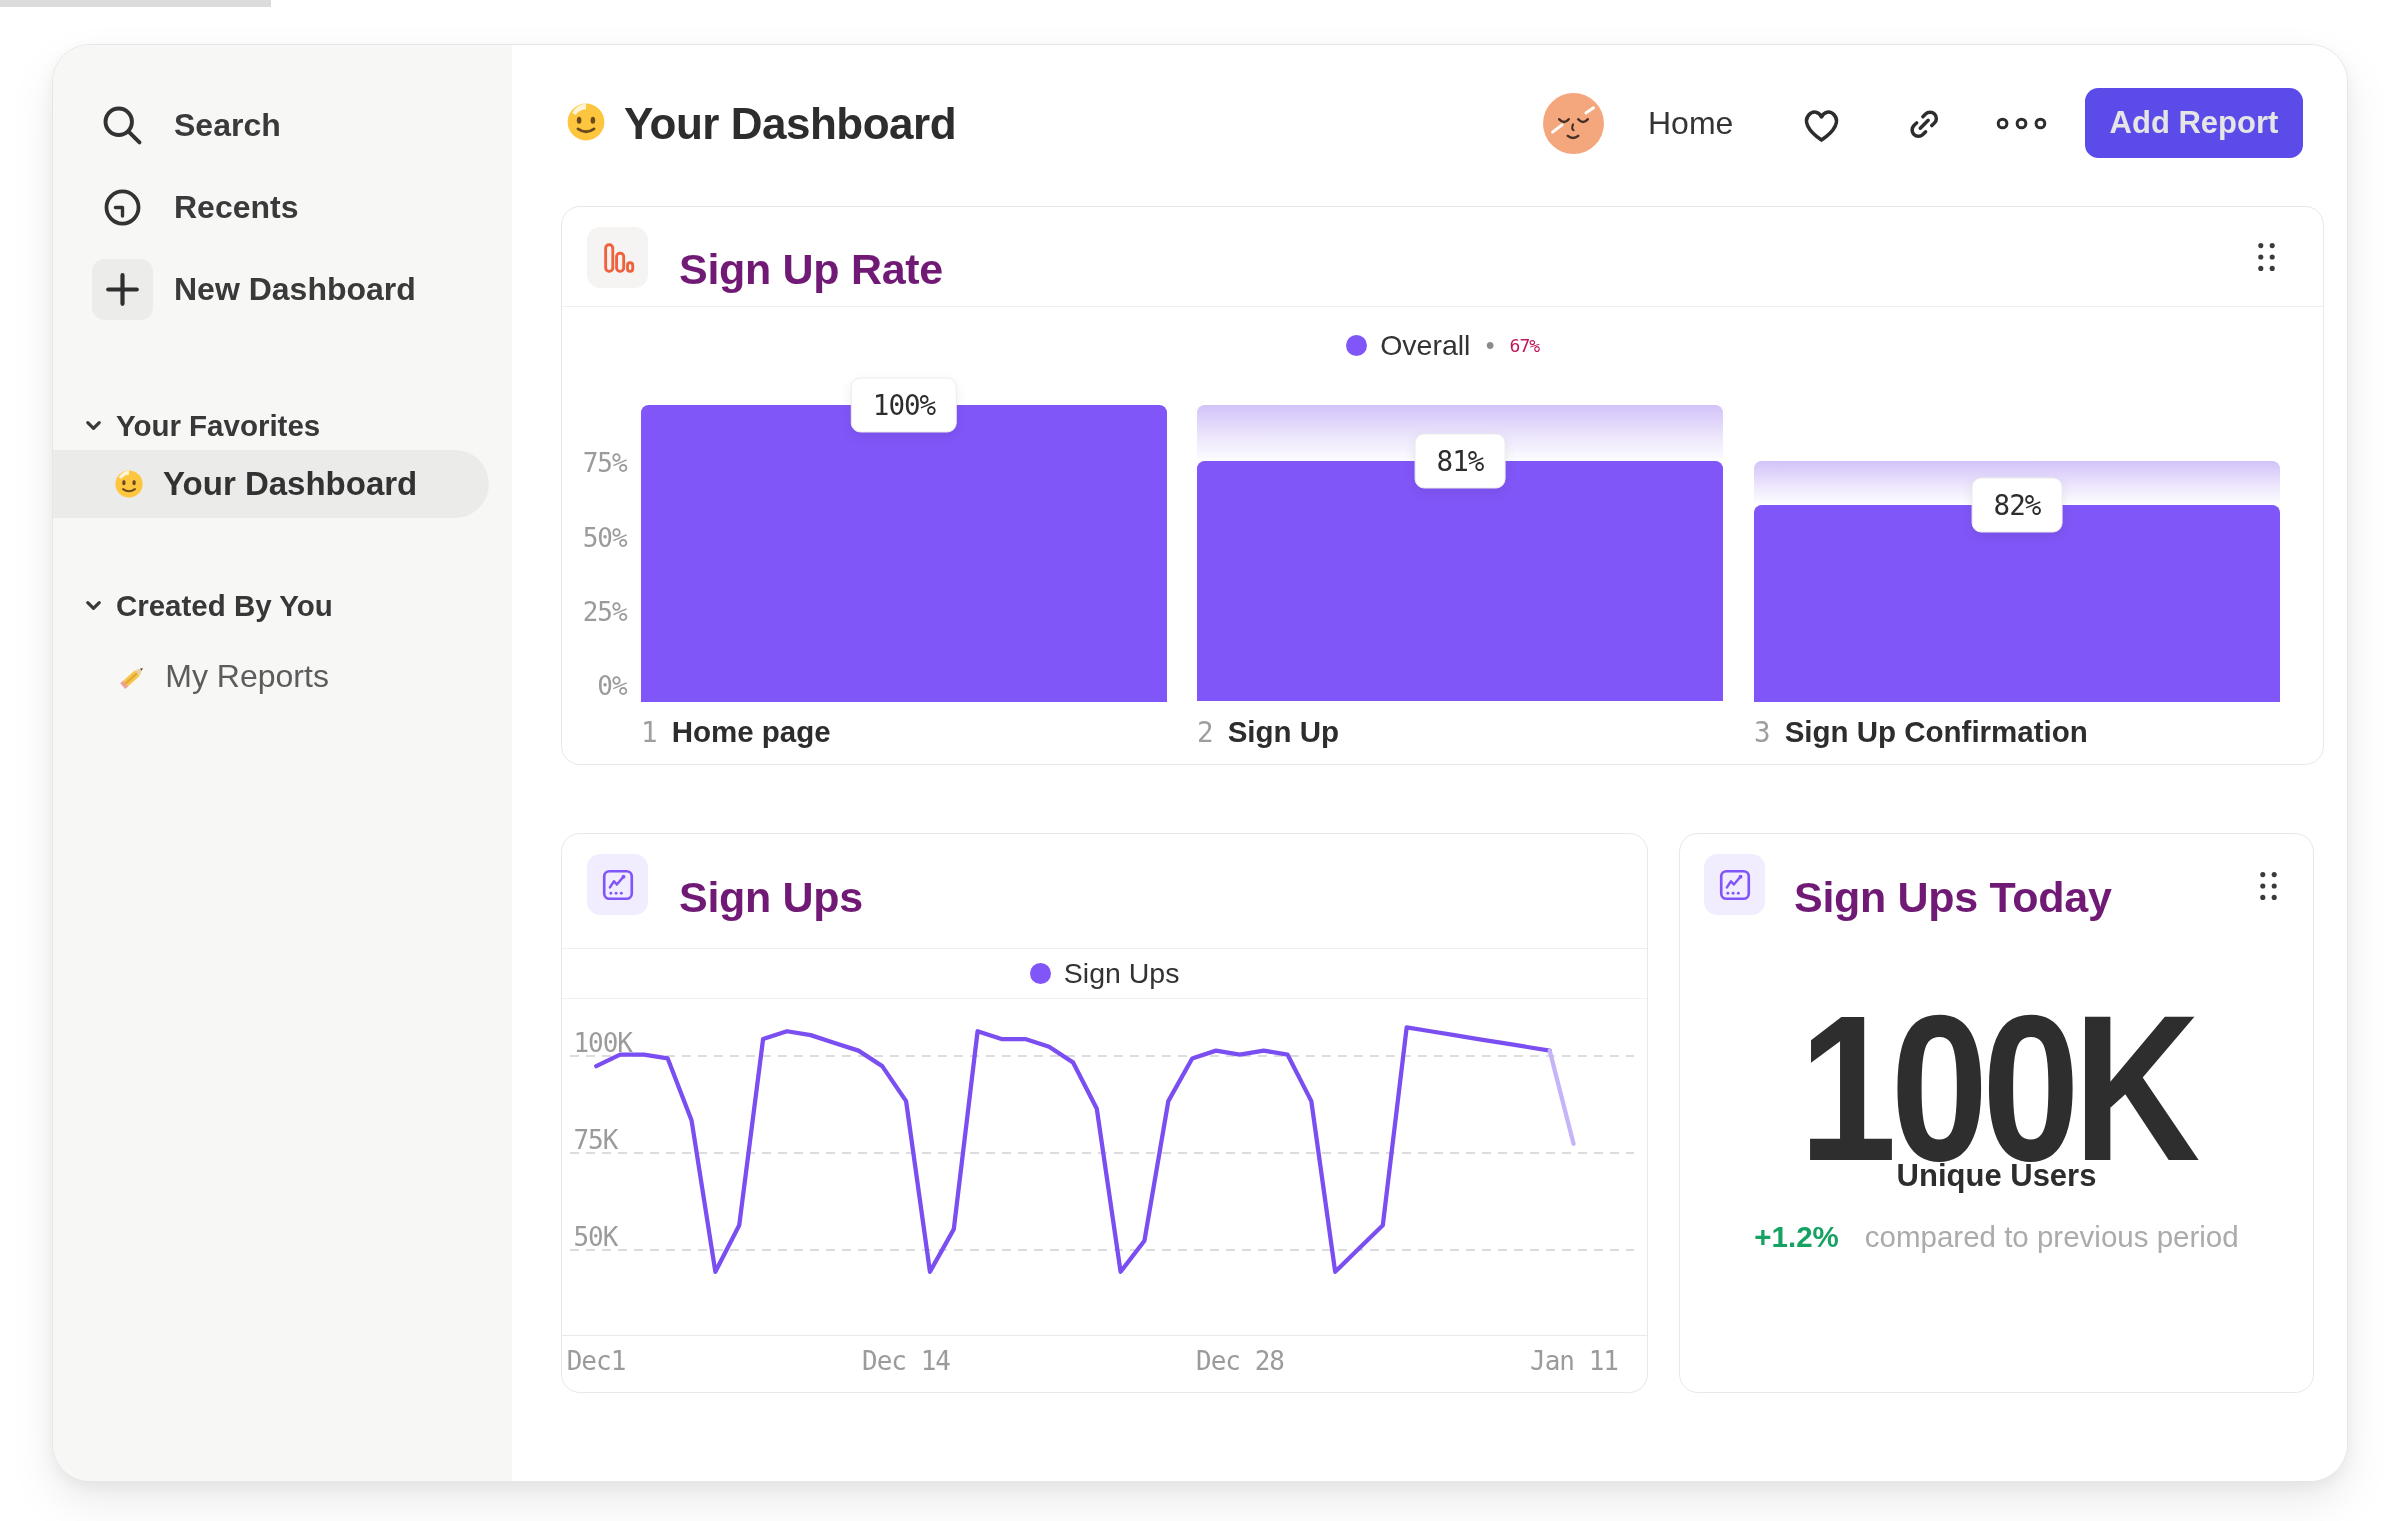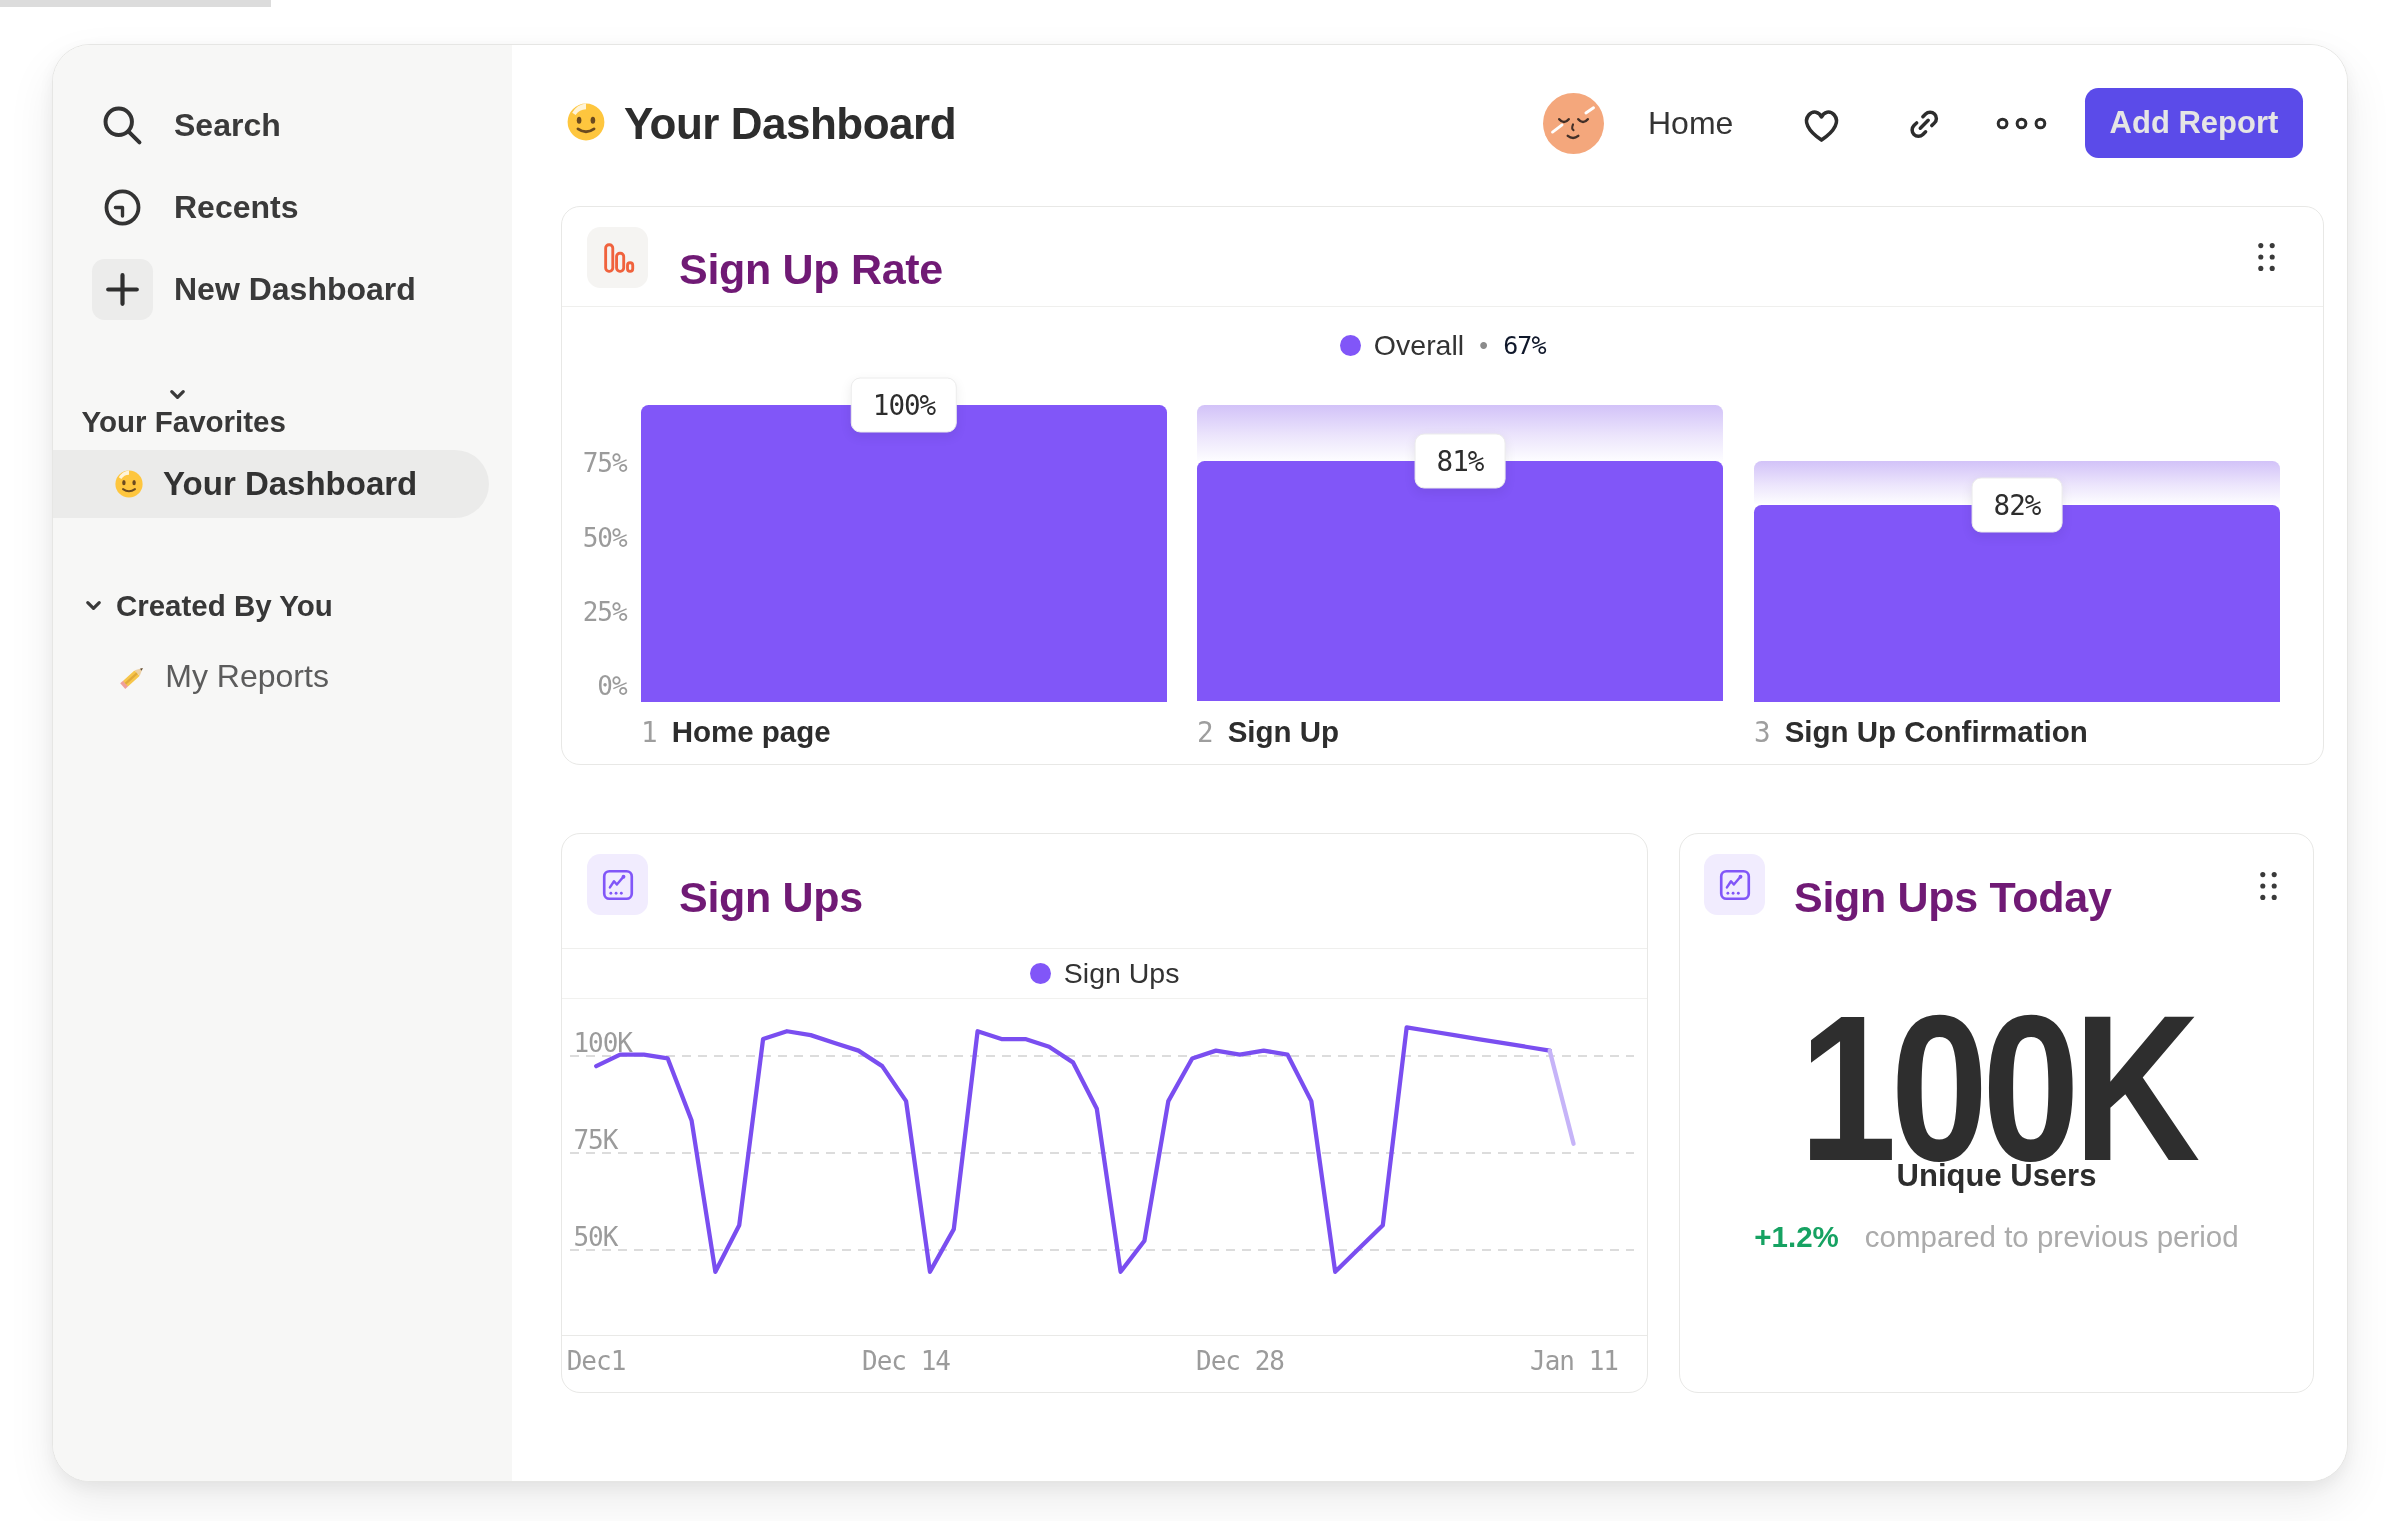--- a/index.html
+++ b/index.html
@@ -72,21 +72,21 @@
   .line-card .head-divider{top:114px;}
   .drag-handle{position:absolute;right:44px;top:0;height:100px;display:flex;align-items:center;cursor:grab;}
   .metric-card .drag-handle{right:32px;height:103px;}
 
   .legend-row{position:absolute;left:0;right:0;display:flex;align-items:center;justify-content:center;gap:13.3px;}
   .funnel-card .legend-row{top:100px;height:76px;}
   .line-card .legend-row{top:115px;height:49px;border-bottom:1.4px solid #f1f1ef;}
   .legend-dot{width:21px;height:21px;border-radius:50%;background:var(--accent,#8156f8);}
   .legend-name{font-size:28.5px;font-weight:500;color:#333;}
   .legend-sep{font-size:25px;color:#8b8b8b;margin:0 1.9px;}
-  .legend-val{font-size:25px;color:#0f172a;}
+  .legend-val{font-size:18px;color:#be185d;}
 
   .plot{position:absolute;left:0;top:0;right:0;bottom:0;}
 
   
   .ytick{position:absolute;width:57px;text-align:right;font-size:26px;color:#9b9b9b;line-height:26px;}
   .bar-solid{position:absolute;background:var(--accent,#8156f8);border-radius:7.6px 7.6px 0 0;cursor:pointer;}
   .bar-ghost{position:absolute;border-radius:7.6px 7.6px 0 0;background:linear-gradient(180deg,#d2c2f8 0%,#ece5fc 55%,#fdfdff 100%);}
   .val-box{
     position:absolute;transform:translate(-50%,-50%);background:#fff;border:1.4px solid #ececec;
     border-radius:9.5px;padding:10px 21px;font-size:27.6px;color:#2d2d2d;
@@ -143,21 +143,21 @@
       </div>
       <div class="side-row" style="top: 122px;">
         <span class="side-ico">
           <svg width="49" height="49" viewBox="0 0 52 52" fill="none">
             <circle cx="26" cy="26" r="17" stroke="#333" stroke-width="4"></circle>
             <path d="M26 26 L26 35 M26 26 L18.5 26" stroke="#333" stroke-width="3.6" stroke-linecap="round"></path>
           </svg>
         </span>
         <span class="side-label">Recents</span>
       </div>
-      <div class="section-head" style="top: 339px; flex-direction: column;">
+      <div class="section-head" style="top: 352px;">
         <span class="chev">
           <svg width="23" height="21" viewBox="0 0 24 22" fill="none">
             <path d="M6 8 L12 14 L18 8" stroke="#3a3a3a" stroke-width="3.4" stroke-linecap="round" stroke-linejoin="round"></path>
           </svg>
         </span>
         <span class="sec-label">Your Favorites</span>
       </div>
       <div class="pill" style="top: 405px;">
         <span class="emo">
           <svg width="34" height="34" viewBox="0 0 40 40">

